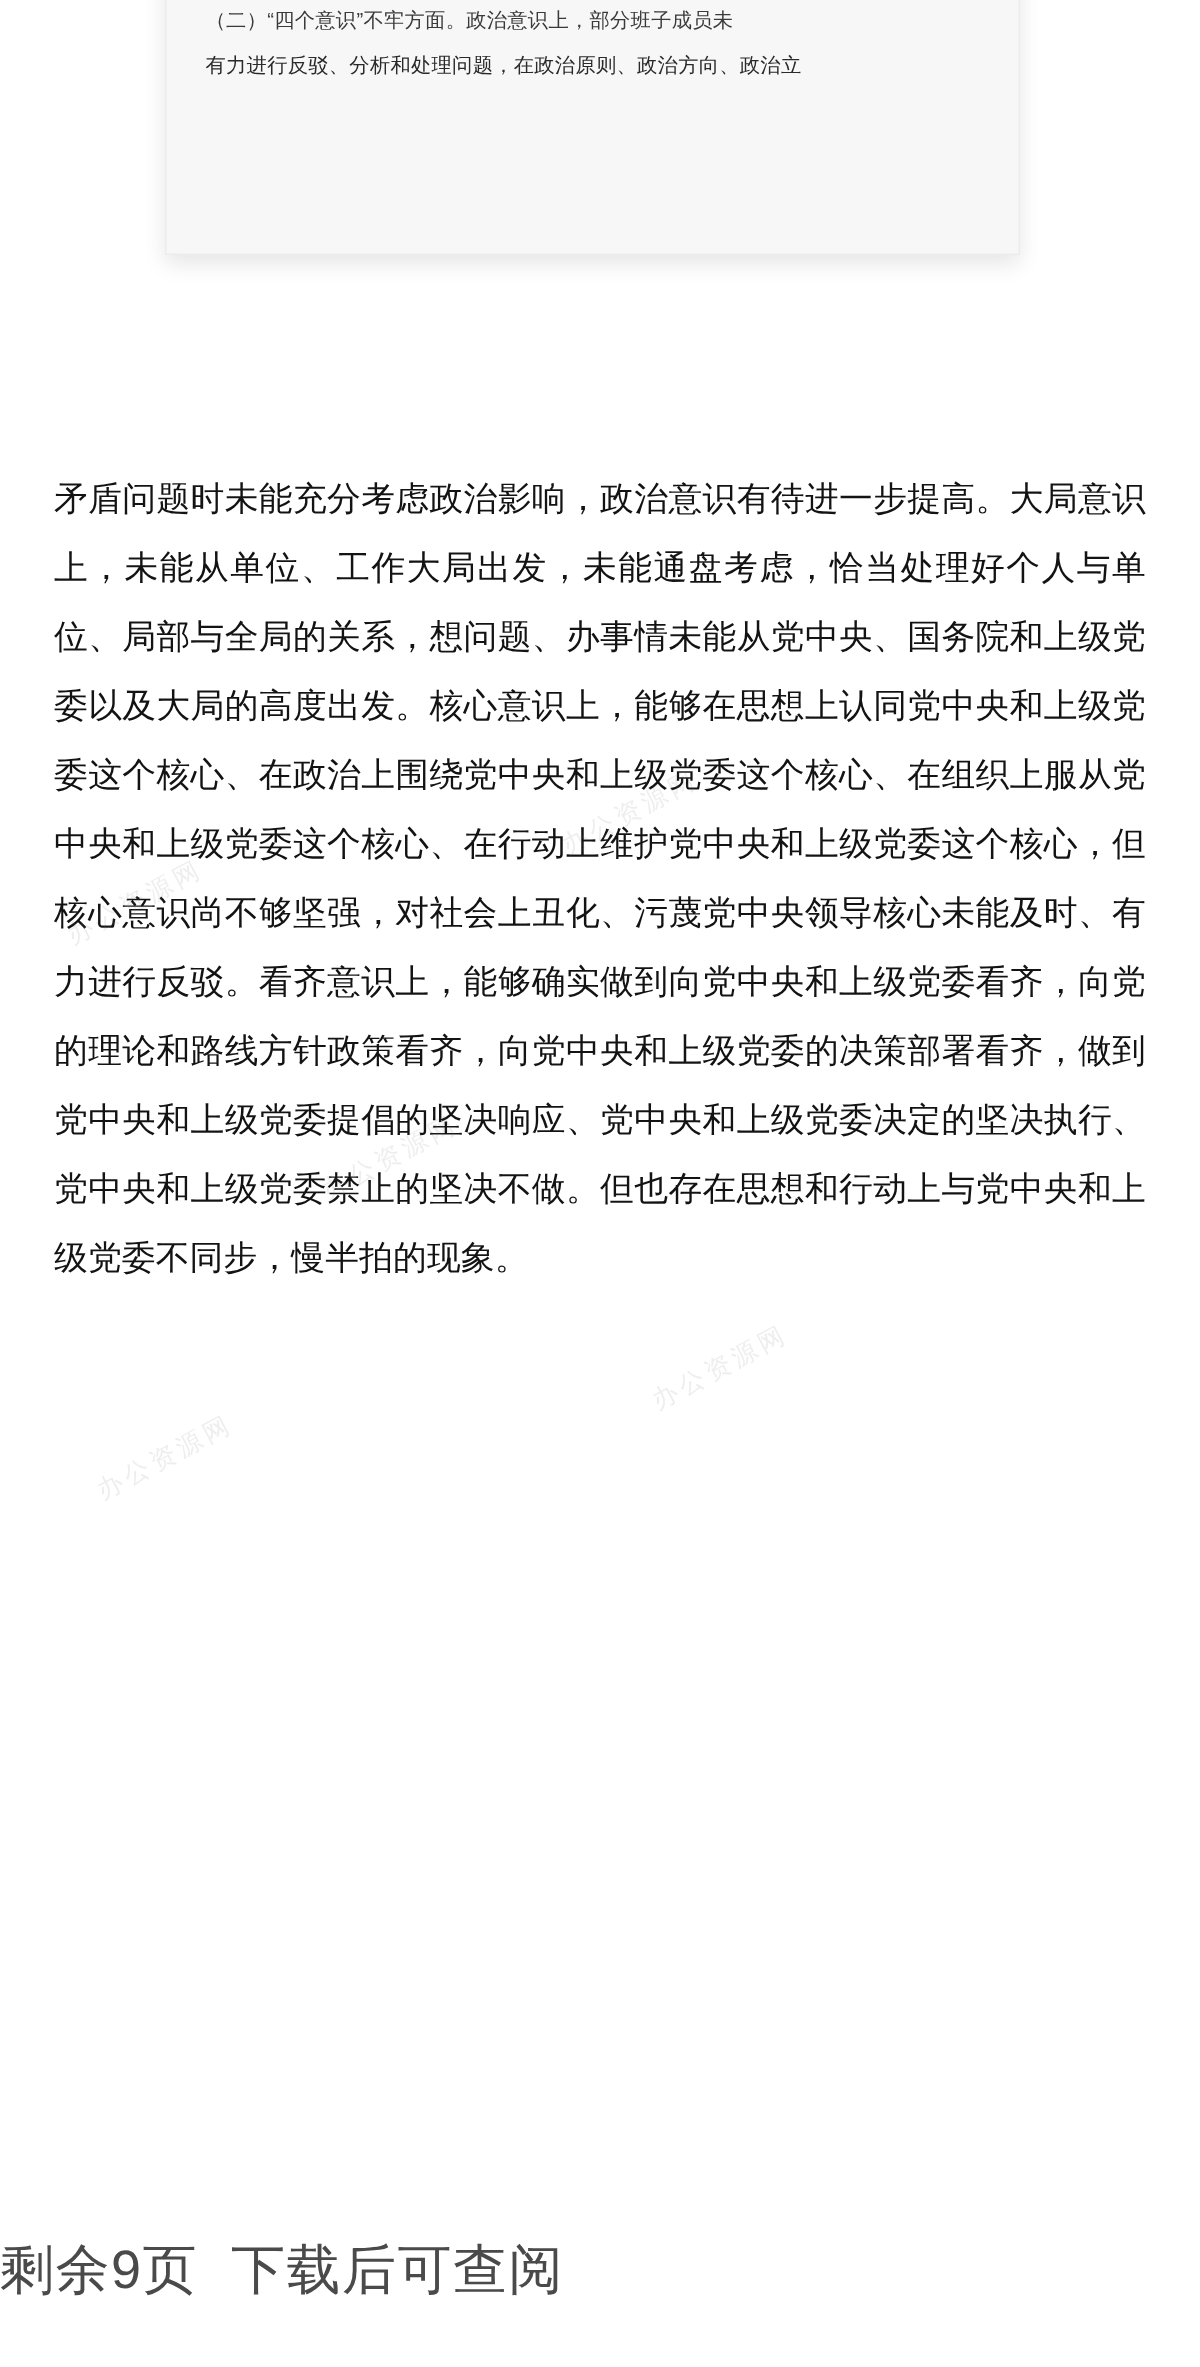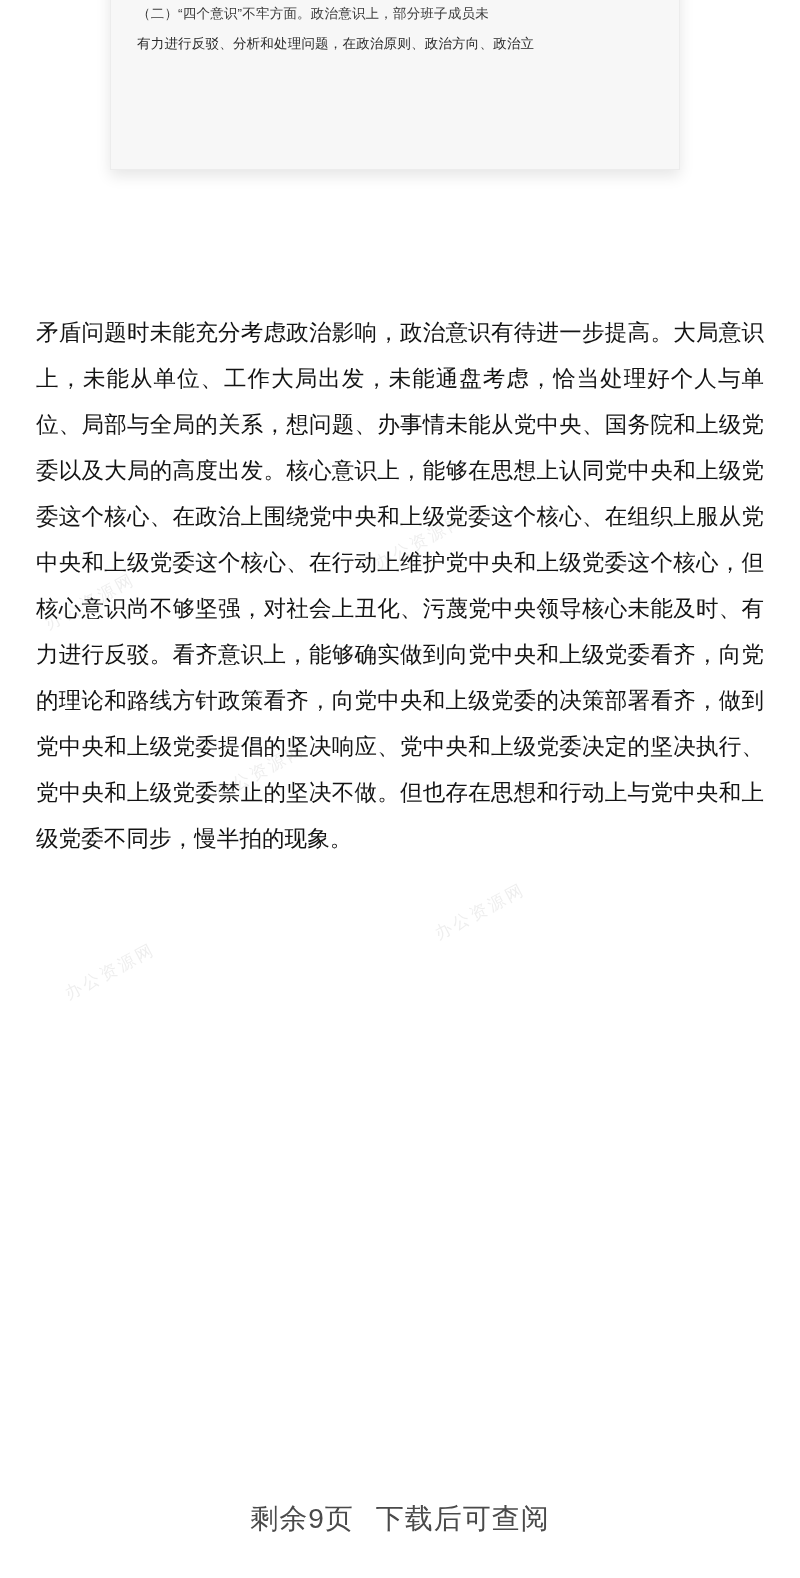--- a/index.html
+++ b/index.html
@@ -84,22 +84,21 @@
   .wm3 { left: 60px;  top: 960px; }
   .wm4 { left: 430px; top: 900px; }
   .wm5 { left: 210px; top: 760px; }
 
   
   .footer {
     position: absolute;
     left: 0;
     right: 0;
     bottom: 40px;
-    text-align: center;
-    font-size: 28px;
+    font-size: 36px;
     color: #4a4a4a;
     letter-spacing: 1px;
   }
   .footer .gap { display: inline-block; width: 22px; }
   .fade {
     position: absolute;
     left: 0;
     right: 0;
     bottom: 96px;
     height: 70px;

